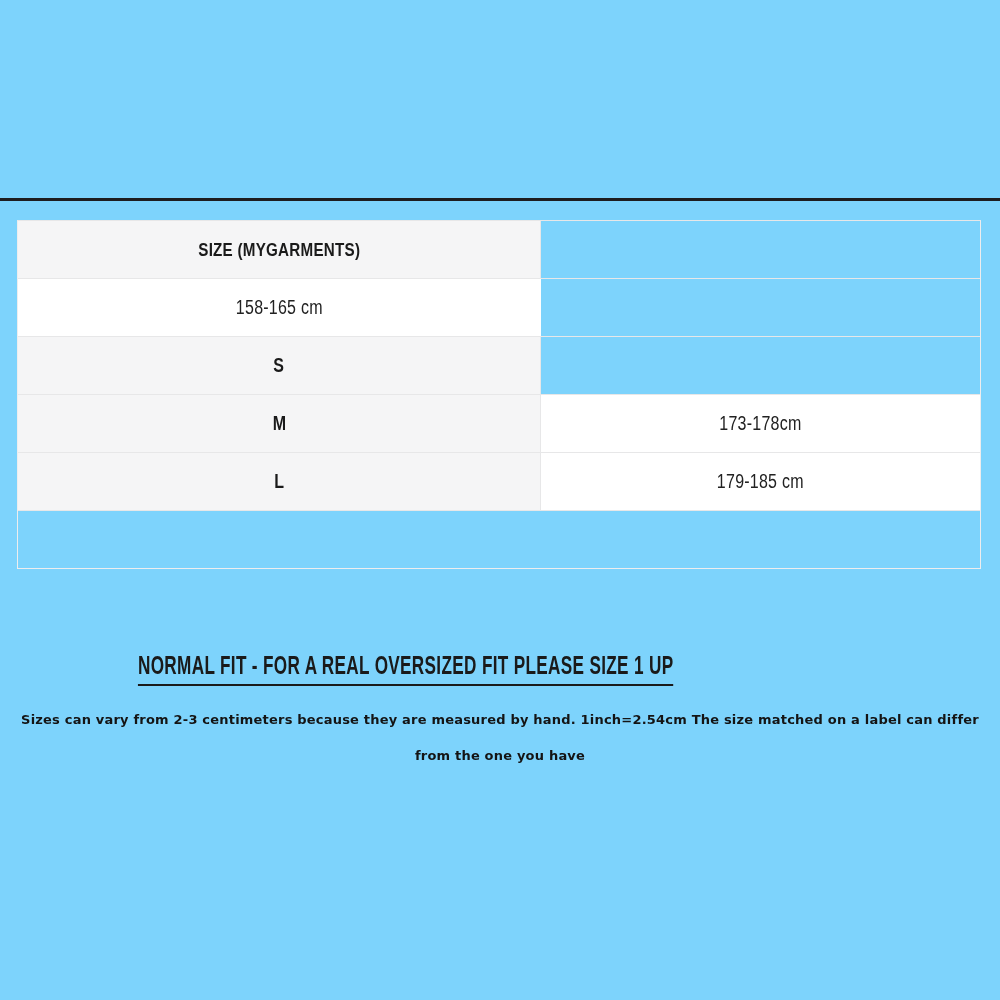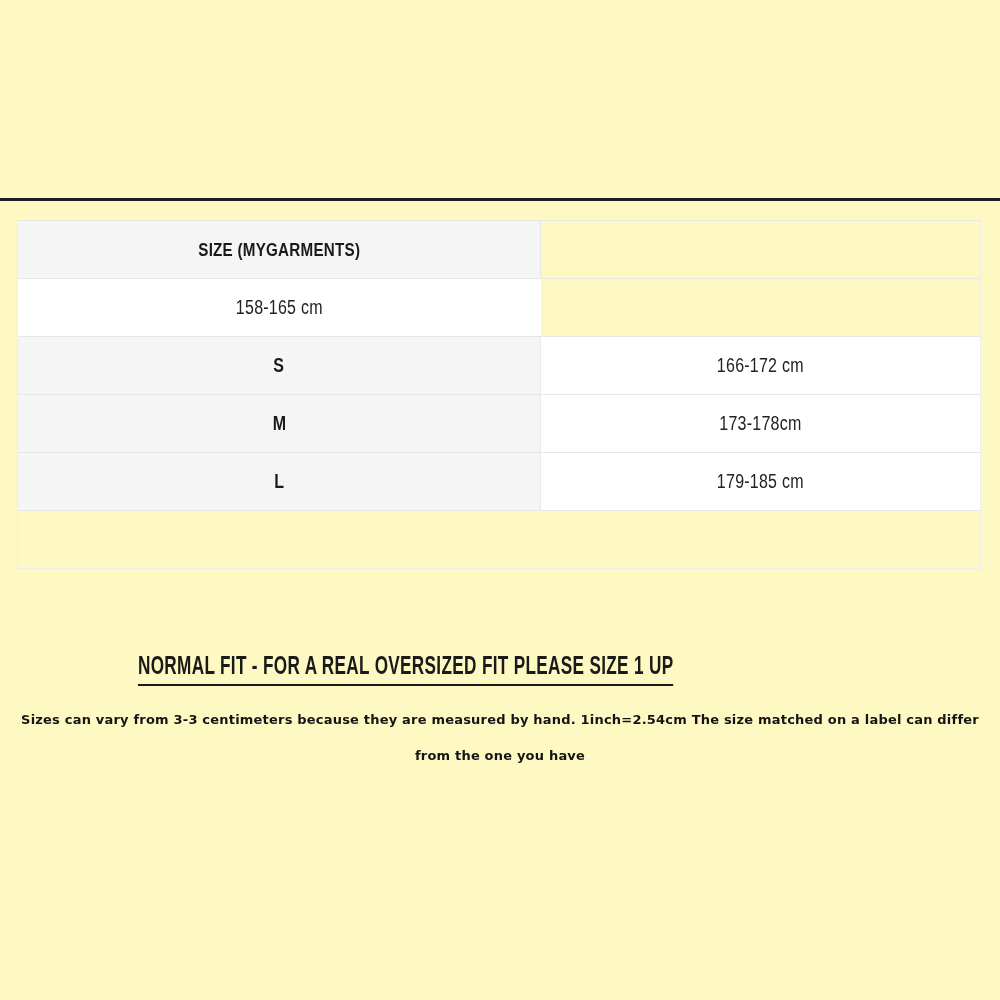--- a/index.html
+++ b/index.html
@@ -10,21 +10,21 @@
   }
   * { margin: 0; padding: 0; box-sizing: border-box; }
   html, body { background: #ffffff; }
   body {
     width: 1000px; height: 1000px;
     font-family: "Liberation Sans", sans-serif;
     color: var(--text-primary);
     position: relative;
     overflow: hidden;
   }
-  .page { position: relative; width: 1000px; height: 1000px; background: #fef9c3; }
+  .page { position: relative; width: 1000px; height: 1000px; background: #7dd3fc; }
 
   .top-line {
     position: absolute; left: 0; top: 198px;
     width: 1000px; height: 3px;
     background: var(--divider);
   }
 
   .size-table {
     position: absolute; left: 17px; top: 220px;
     width: 964px;
@@ -99,23 +99,20 @@
     <div class="t-row">
       <div class="t-cell">
         <span class="cond len-text">158-165 cm</span>
       </div>
     </div>
 
     <div class="t-row">
       <div class="t-cell gray left">
         <span class="cond size-text">S</span>
       </div>
-      <div class="t-cell">
-        <span class="cond len-text">166-172 cm</span>
-      </div>
     </div>
 
     <div class="t-row">
       <div class="t-cell gray left">
         <span class="cond size-text">M</span>
       </div>
       <div class="t-cell">
         <span class="cond len-text">173-178cm</span>
       </div>
     </div>
@@ -132,16 +129,16 @@
 
     <div class="t-row">
     </div>
   </div>
 
   <div class="fit-heading">
     <span class="cond">NORMAL FIT - FOR A REAL OVERSIZED FIT PLEASE SIZE 1 UP</span>
   </div>
 
   <div class="disclaimer">
-    <span class="disclaimer-line">Sizes can vary from 3-3 centimeters because they are measured by hand. 1inch=2.54cm The size matched on a label can differ from the one you have</span>
+    <span class="disclaimer-line">Sizes can vary from 2-3 centimeters because they are measured by hand. 1inch=2.54cm The size matched on a label can differ from the one you have</span>
   </div>
 
 </div>
 
 </body></html>

